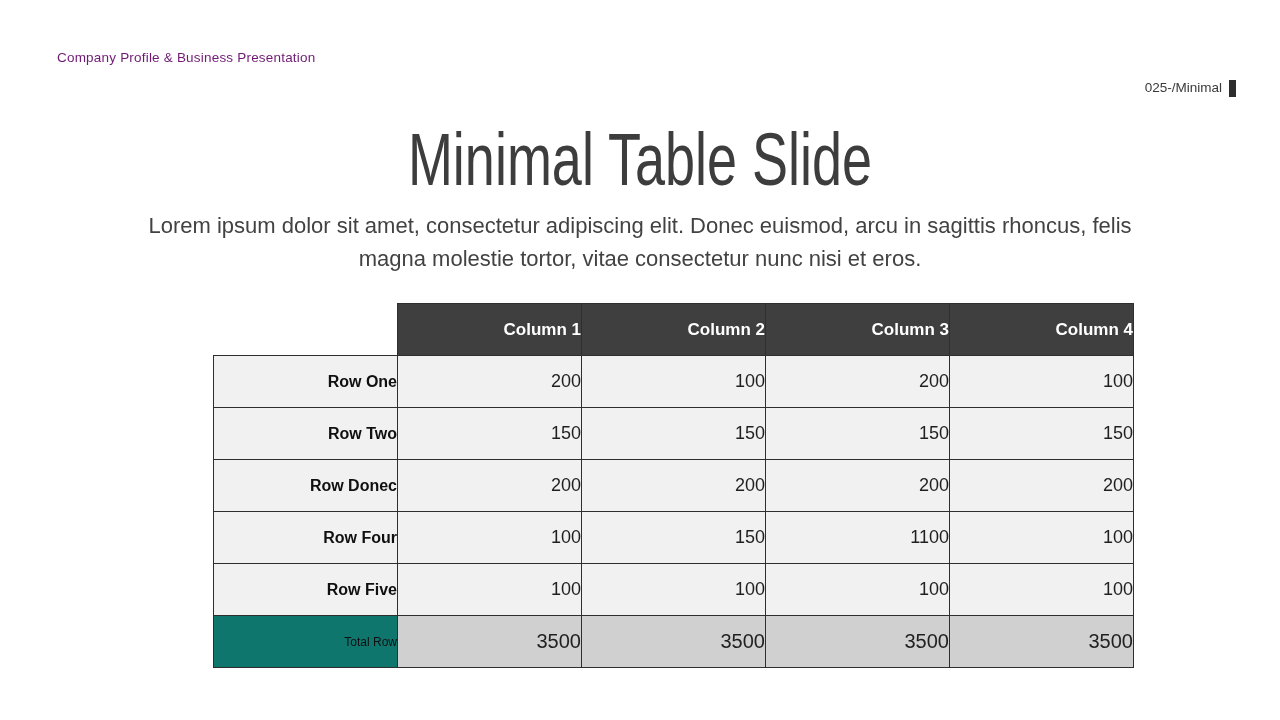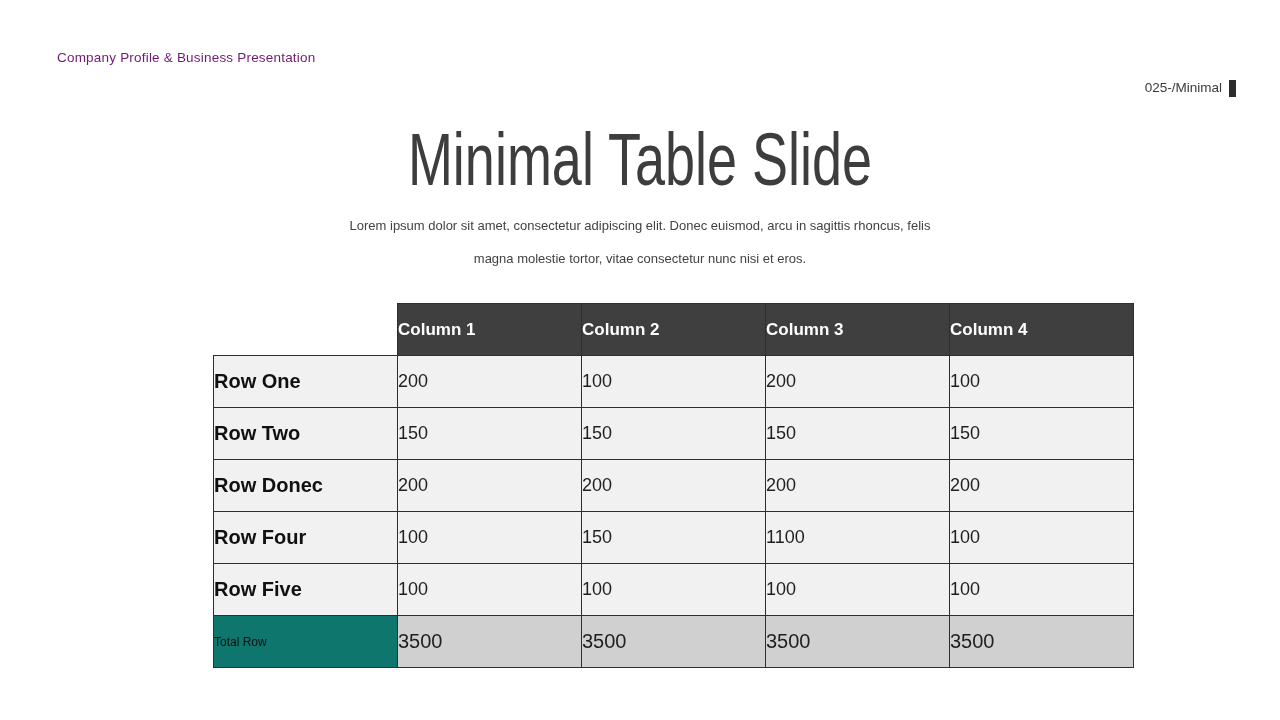--- a/index.html
+++ b/index.html
@@ -30,44 +30,44 @@
     position: absolute; left: 0; right: 0; top: 122px; margin: 0;
     text-align: center;
     font-size: 75px; font-weight: 400; line-height: 75px;
     color: #3d3d3d;
     transform: scaleX(0.72); transform-origin: 50% 50%;
     white-space: nowrap;
   }
   .subtitle {
     position: absolute; left: 0; right: 0; top: 209px;
     text-align: center;
-    font-size: 13px; line-height: 33px; color: #424242;
+    font-size: 22px; line-height: 33px; color: #424242;
     white-space: nowrap;
   }
 
   
   .tbl {
     position: absolute; left: 213px; top: 303px;
     width: 920px; border-collapse: collapse; table-layout: fixed;
   }
   .tbl col { width: 184px; }
   .tbl tr { height: 52px; }
   .tbl th, .tbl td {
     border: 1px solid #2e2e2e;
-    text-align: left; vertical-align: middle;
+    text-align: right; vertical-align: middle;
     padding: 0;
   }
   .tbl .corner { border: none; background: #ffffff; }
   .tbl .colhead {
     background: #3f3f3f; color: #ffffff;
     font-weight: bold; font-size: 17px;
   }
   .tbl .rowlabel {
     background: #f1f1f1; color: #101010;
-    font-weight: bold; font-size: 20px;
+    font-weight: bold; font-size: 16px;
   }
   .tbl .val {
     background: #f1f1f1; color: #1f1f1f;
     font-weight: 400; font-size: 18px;
   }
   .tbl .total-label {
     background: #0f766e; color: #101010;
     font-weight: normal; font-size: 12px;
   }
   .tbl .total-val {

